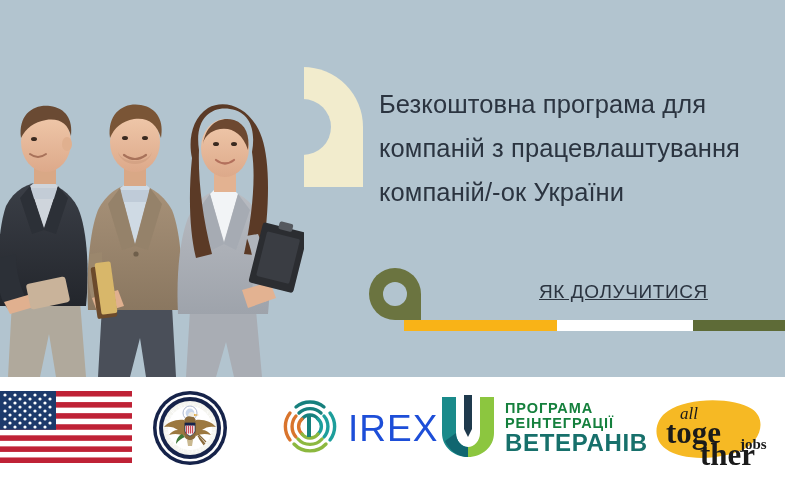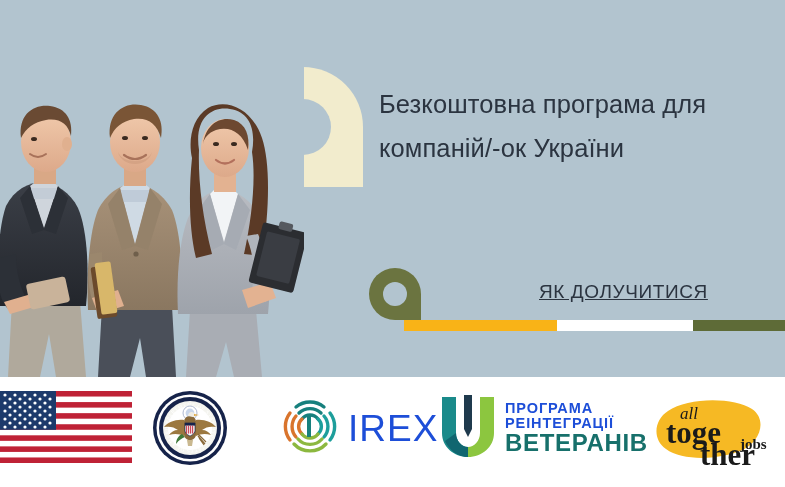--- a/index.html
+++ b/index.html
@@ -122,21 +122,21 @@
     font-weight: 400;
     letter-spacing: 1px;
     line-height: 1;
   }
   .vets-words {
     margin-left: 9px;
     line-height: 1.02;
   }
   .vets-words .l1,
   .vets-words .l2 {
-    color: #1d4ed8;
+    color: #15803d;
     font-size: 14.5px;
     font-weight: 700;
     letter-spacing: 0.9px;
   }
   .vets-words .l3 {
     color: #17706b;
     font-size: 24px;
     font-weight: 700;
     letter-spacing: 0.7px;
   }
@@ -282,20 +282,21 @@
               <rect x="264" y="176" width="34" height="46" rx="2" fill="#3a3d43"></rect>
               <rect x="274" y="163" width="14" height="8" rx="2" fill="#55595f"></rect>
             </g>
           </g>
         </g>
       </svg>
     </div>
 
     <div class="headline">
       <div>Безкоштовна програма для</div>
+      <div>компаній з працевлаштування</div>
       <div>компаній/-ок України</div>
     </div>
 
     <div class="cta-mark">
       <svg viewBox="0 0 52 59" width="52" height="59" aria-hidden="true">
         <path d="M26 0 A26 26 0 1 0 26 52 L52 52 L52 26 A26 26 0 0 0 26 0 Z" fill="#6b7440"></path>
         <circle cx="26" cy="26" r="12" fill="#b2c4cf"></circle>
         <rect x="26" y="41" width="26" height="11" fill="#6b7440"></rect>
       </svg>
     </div>

